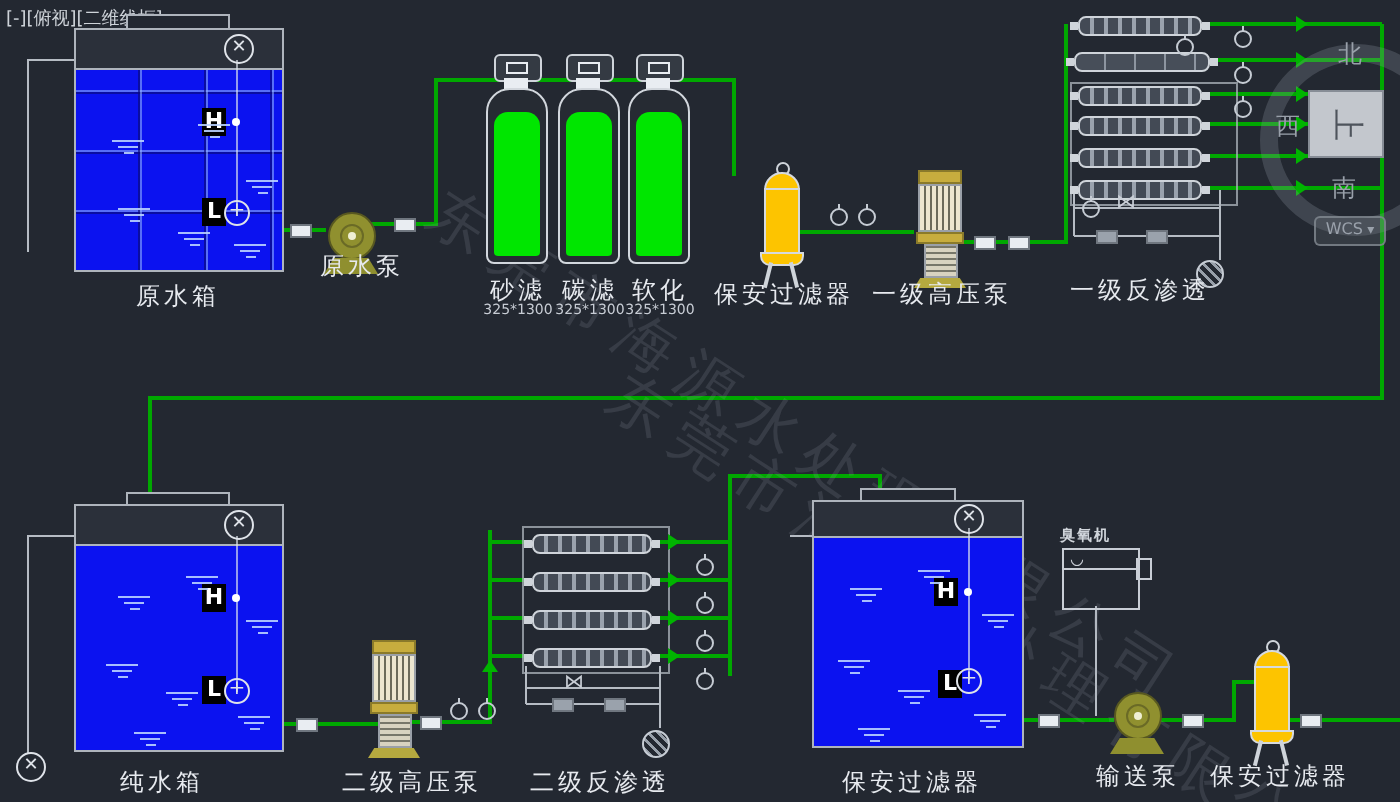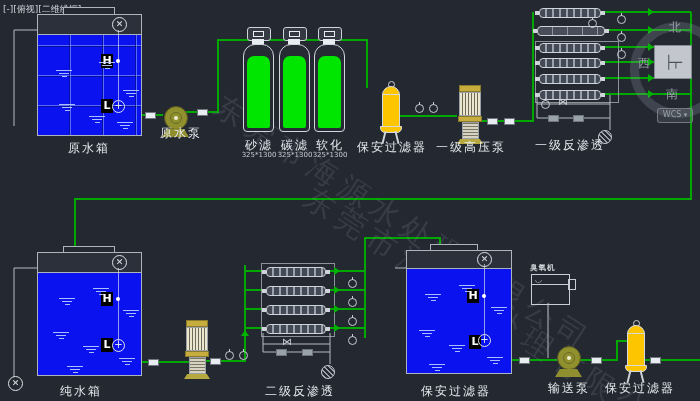--- a/index.html
+++ b/index.html
@@ -321,20 +321,21 @@
     </div>
   <div class="lbl" style="left:81px;top:383px">纯水箱</div>
 
   <div class="vpump" style="left:184px;top:320px">
     <div class="vp-head"></div>
       <div class="vp-body"></div>
       <div class="vp-band"></div>
       <div class="vp-low"></div>
       <div class="vp-base"></div>
   </div>
+  <div class="lbl" style="left:206px;top:383px">二级高压泵</div>
   <div class="valve" style="left:148px;top:359px"></div>
   <div class="valve" style="left:210px;top:358px"></div>
   <div class="gauge" style="left:225px;top:351px"></div>
   <div class="gauge" style="left:239px;top:351px"></div>
   <div class="arr-u" style="left:241px;top:330px"></div>
 
   <div class="frame" style="left:261px;top:263px;width:72px;height:72px"></div>
   <div class="mv" style="left:266px;top:267px;width:58px"></div>
   <div class="mv" style="left:266px;top:286px;width:58px"></div>
   <div class="mv" style="left:266px;top:305px;width:58px"></div>

